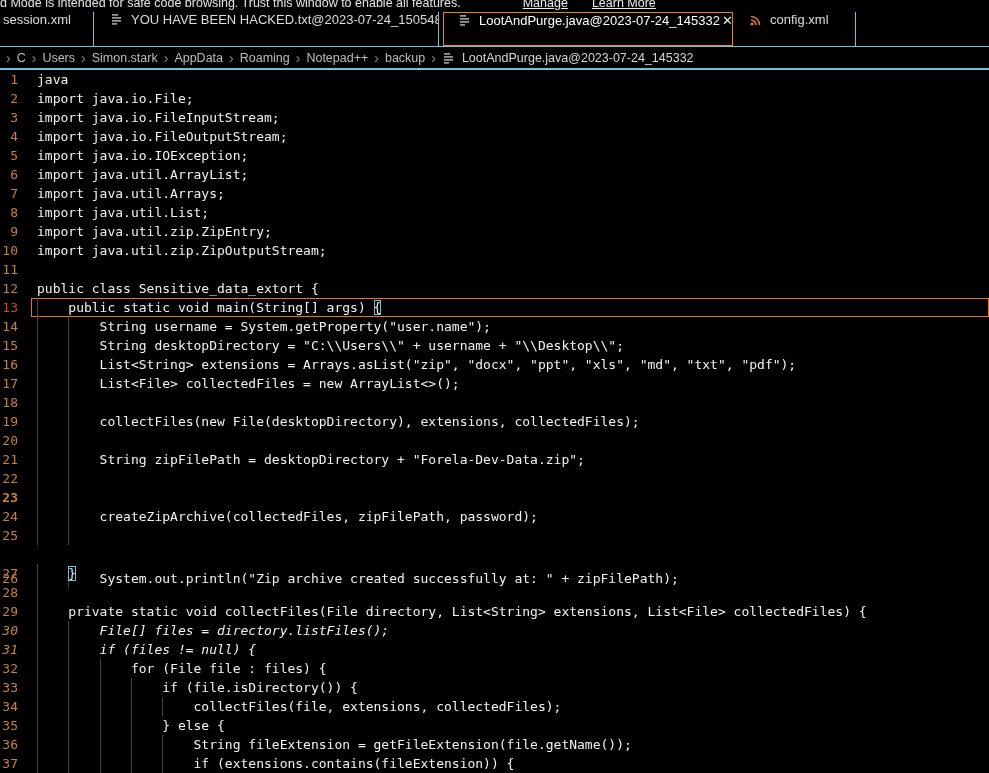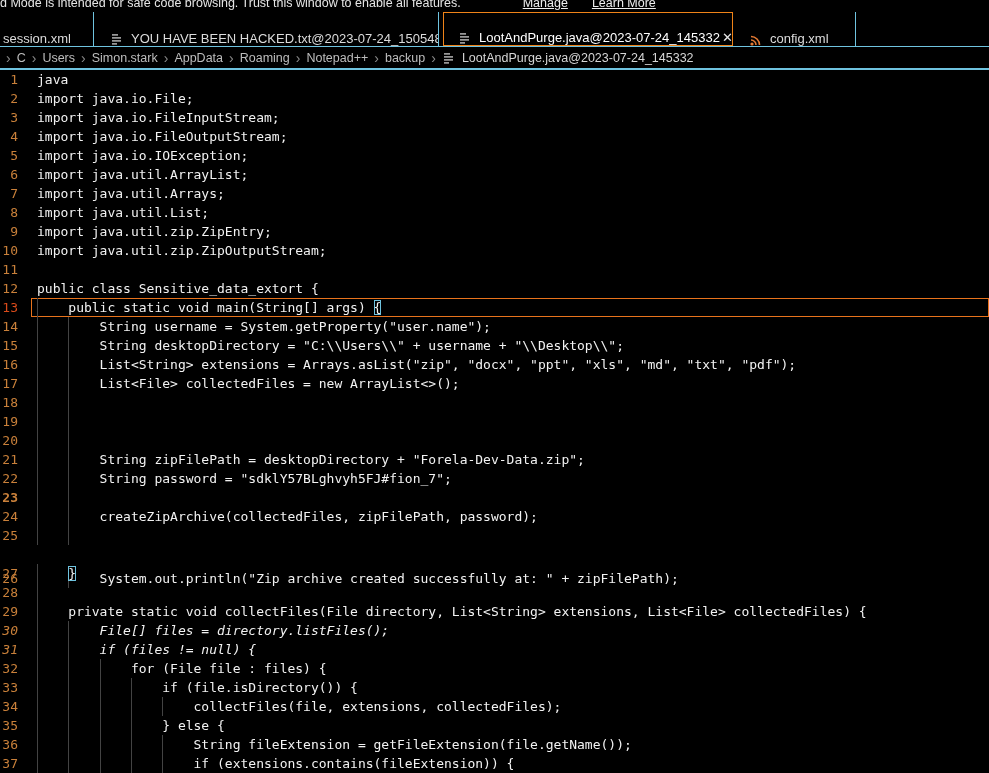--- a/index.html
+++ b/index.html
@@ -8,21 +8,21 @@
 
   
   .banner { height:12px; overflow:hidden; background:#000; white-space:nowrap; }
   .banner-inner { margin-top:-4px; font-size:12.5px; color:#e6e6e6; }
   .banner-link { color:#efefef; text-decoration:underline; cursor:pointer; }
   .banner-link.manage { margin-left:62px; }
   .banner-link.learn { margin-left:24px; }
 
   
   .tabbar { height:35px; display:flex; align-items:stretch; border-bottom:1px solid #6fc3df; background:#000; }
-  .tab { display:flex; align-items:flex-end; font-size:13px; color:#dcdcdc; cursor:pointer;
+  .tab { display:flex; align-items:flex-start; font-size:13px; color:#dcdcdc; cursor:pointer;
          border-right:1px solid #6fc3df; padding:0 8px; overflow:hidden; white-space:nowrap; }
   .tab:nth-child(1) { width:94px; padding-left:3px; }
   .tab:nth-child(2) { width:345px; padding-left:16px; }
   .tab:nth-child(3) { width:290px; margin-left:4px; padding-left:14px; }
   .tab:nth-child(4) { width:123px; padding-left:16px; }
   .tab.active { border:1px solid #ef8318; color:#fff; }
   .tab .ticon { margin-right:7px; flex:0 0 auto; display:inline-flex; }
   .tab .close { margin-left:auto; color:#e8e8e8; font-size:13px; padding:0 2px; cursor:pointer; }
 
   
@@ -209,38 +209,38 @@
     <div class="eline" style="top: 323px;">
       <span class="lnum">18</span>
       <div class="guide" style="left: 37px;"></div>
       <div class="guide" style="left: 68.3px;"></div>
       <span class="ctext"></span>
     </div>
     <div class="eline" style="top: 342px;">
       <span class="lnum">19</span>
       <div class="guide" style="left: 37px;"></div>
       <div class="guide" style="left: 68.3px;"></div>
+      <span class="ctext">        collectFiles(new File(desktopDirectory), extensions, collectedFiles);</span>
     </div>
     <div class="eline" style="top: 361px;">
       <span class="lnum">20</span>
       <div class="guide" style="left: 37px;"></div>
       <div class="guide" style="left: 68.3px;"></div>
       <span class="ctext"></span>
     </div>
     <div class="eline" style="top: 380px;">
       <span class="lnum">21</span>
       <div class="guide" style="left: 37px;"></div>
       <div class="guide" style="left: 68.3px;"></div>
       <span class="ctext">        String zipFilePath = desktopDirectory + "Forela-Dev-Data.zip";</span>
     </div>
     <div class="eline" style="top: 399px;">
       <span class="lnum">22</span>
       <div class="guide" style="left: 37px;"></div>
       <div class="guide" style="left: 68.3px;"></div>
-      <span class="ctext">        String password = "sdklY57BLghvyh5FJ#fion_7";</span>
     </div>
     <div class="eline" style="top: 418px; font-weight: bold;">
       <span class="lnum">23</span>
       <div class="guide" style="left: 37px;"></div>
       <div class="guide" style="left: 68.3px;"></div>
       <span class="ctext"></span>
     </div>
     <div class="eline" style="top: 437px; padding-left: 34px;">
       <span class="lnum">24</span>
       <div class="guide" style="left: 37px;"></div>

